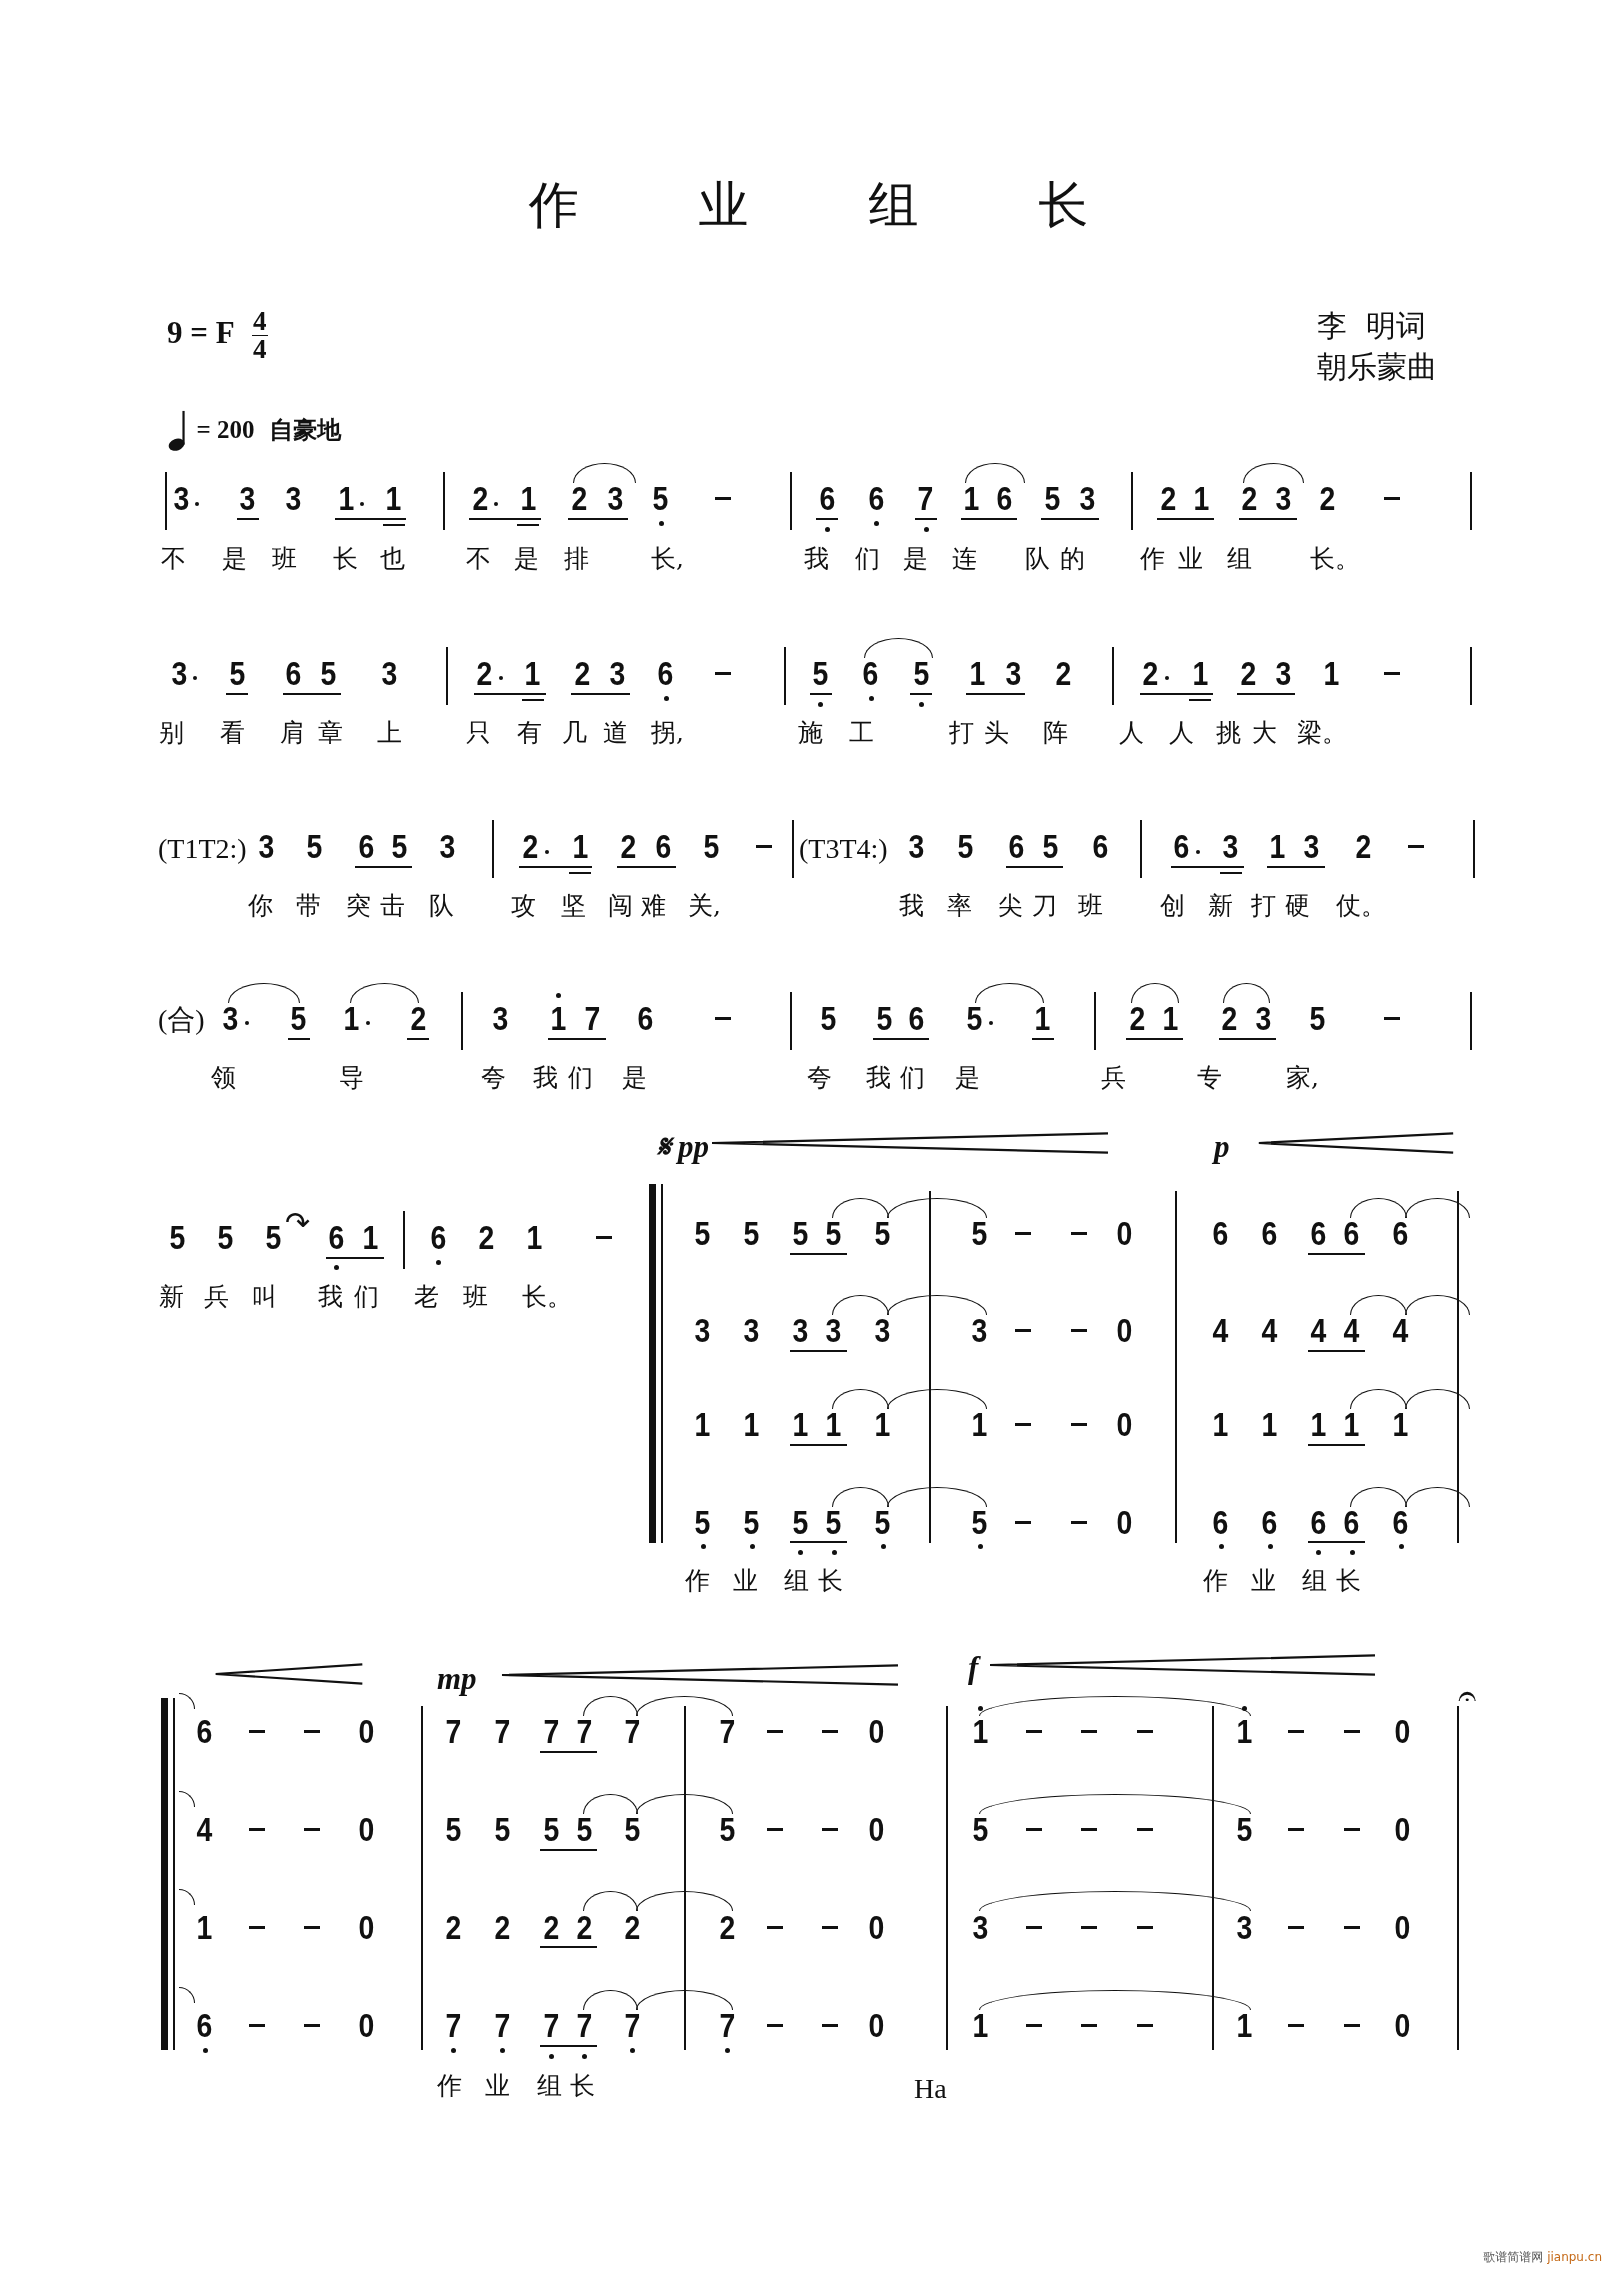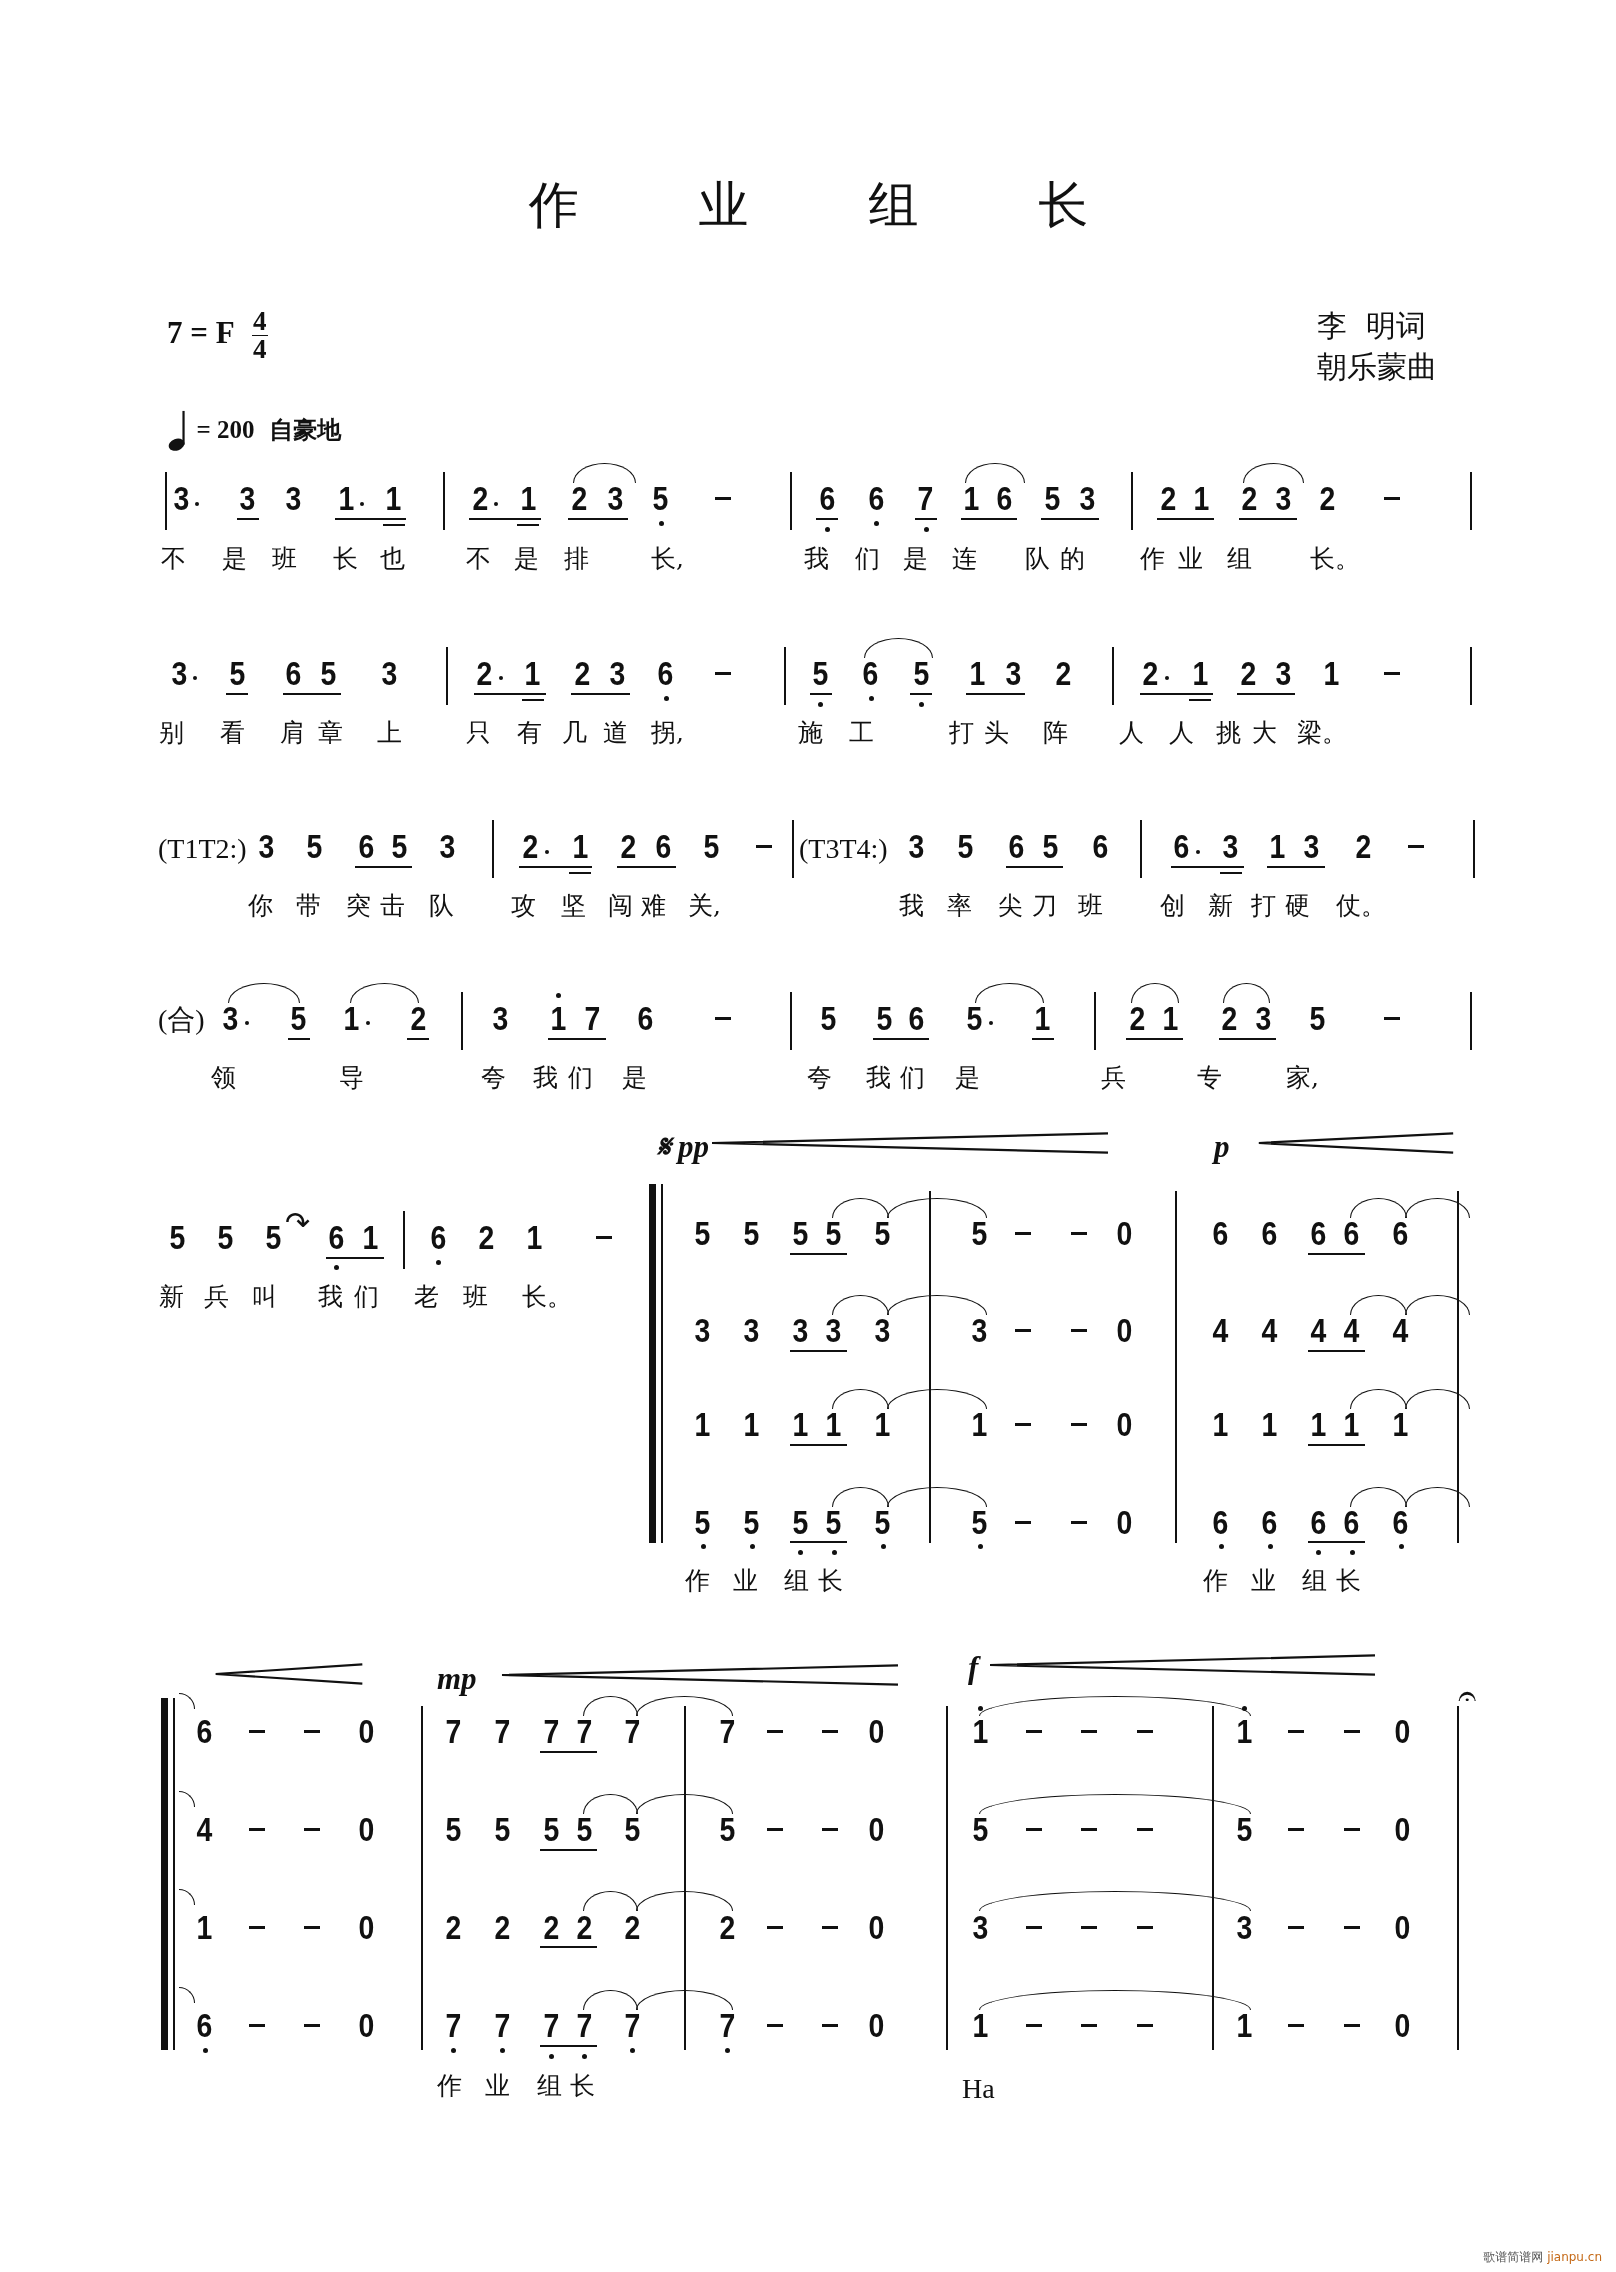--- a/index.html
+++ b/index.html
@@ -33,21 +33,21 @@
   .bracketThin{position:absolute;width:2.2px;background:#111;}
   .watermark{right:15px;bottom:7.4px;font-size:12px;color:#555;font-family:"DejaVu Sans",sans-serif;}
   .watermark .en{color:#c56a18;}
 </style>
 </head>
 <body>
 
 <div class="abs title">作 业 组 长</div>
 
 <div class="abs key">
-  <span>7 = F</span>
+  <span>9 = F</span>
   <span class="frac">
     <div class="num">4</div>
     <div>4</div>
   </span>
 </div>
 
 <div class="abs authors">
   <div>李  明词</div>
   <div>朝乐蒙曲</div>
 </div>
@@ -579,20 +579,20 @@
     <div class="note" style="left: 1390px; top: 2009px;">0</div>
     <div class="ul" style="left: 540px; top: 2045px; width: 57px;"></div>
     <div class="slur" style="left: 583px; top: 1990px; width: 53px; height: 19px;"></div>
     <div class="slur" style="left: 636px; top: 1990px; width: 95px; height: 19px;"></div>
     <div class="slur" style="left: 979px; top: 1990px; width: 270px; height: 19px;"></div>
     <div class="slur" style="left: 179px; top: 1987px; width: 15px; height: 15px; border-left: none; border-radius: 0px 100% 0px 0px;"></div>
     <div class="lyric" style="left: 437px; top: 2072px;">作</div>
     <div class="lyric" style="left: 485px; top: 2072px;">业</div>
     <div class="lyric" style="left: 537px; top: 2072px;">组</div>
     <div class="lyric" style="left: 570px; top: 2072px;">长</div>
-    <div class="label" style="left: 962px; top: 2072px;">Ha</div>
+    <div class="label" style="left: 914px; top: 2072px;">Ha</div>
   </div>
 
 <div class="abs watermark">
   <span>歌谱简谱网</span>
   <span class="en">jianpu.cn</span>
 </div>
 
 
 </body></html>

